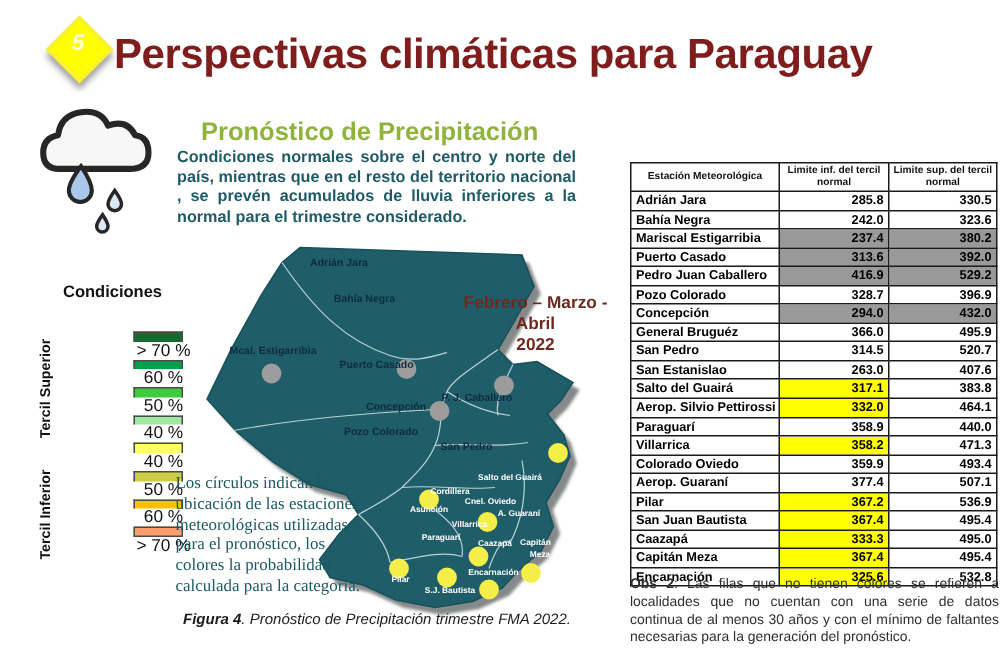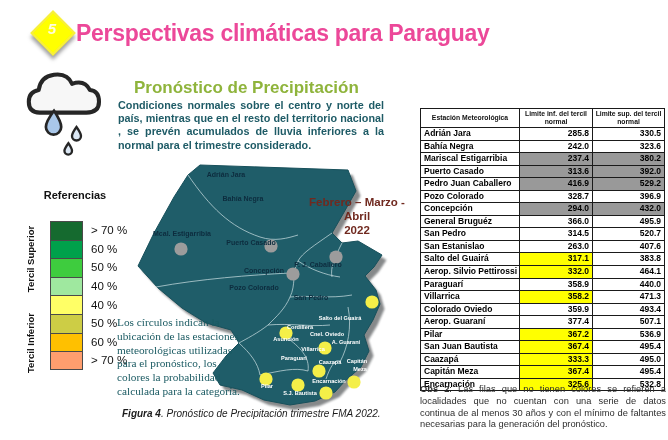--- a/index.html
+++ b/index.html
@@ -6,29 +6,29 @@
   #page{position:relative;width:668px;height:440px;background:#fff;overflow:hidden;
         font-family:"Liberation Sans",sans-serif;}
 
   
   .diamond-wrap{position:absolute;left:33px;top:13px;width:38px;height:38px;}
   .diamond{position:absolute;left:4px;top:4px;width:28px;height:28px;background:#ffff00;
            transform:rotate(45deg);box-shadow:3px 3px 4px rgba(130,130,130,.75);
            border:2px solid #f7ef3c;}
   .diamond-num{position:absolute;left:0;top:7px;width:38px;text-align:center;
            font-weight:bold;font-style:italic;font-size:15px;color:#fffbe0;}
-  .page-title{position:absolute;left:76px;top:20px;font-size:23px;font-weight:bold;
-           color:#ec4899;letter-spacing:-.3px;}
+  .page-title{position:absolute;left:76px;top:20px;font-size:28px;font-weight:bold;
+           color:#7f1d1d;letter-spacing:-.3px;}
 
   
   .cloud-box{position:absolute;left:18px;top:60px;width:90px;height:98px;}
   .ref-title{position:absolute;left:30px;top:189px;width:90px;text-align:center;
            font-weight:bold;font-size:11px;color:#111;}
   .legend{position:absolute;left:50px;top:221px;width:110px;}
-  .lg-row{display:flex;align-items:center;height:18.6px;}
+  .lg-row{display:flex;align-items:center;height:18.6px;flex-direction:column;}
   .sw{width:33px;height:18.6px;display:inline-block;border:1px solid #4a4a4a;
       border-bottom:none;box-sizing:border-box;}
   .lg-row:last-child .sw{border-bottom:1px solid #4a4a4a;}
   .lb{margin-left:8px;font-size:11.5px;color:#111;}
   .vlabel{position:absolute;width:76px;height:12px;text-align:center;
       font-weight:bold;font-size:9.5px;color:#111;transform:rotate(-90deg);}
   #vlab-sup{left:-7px;top:253px;}
   #vlab-inf{left:-7px;top:337px;}
 
   
@@ -86,21 +86,21 @@
 
   <div class="cloud-box">
     <svg width="90" height="98" viewBox="0 0 100 108">
       <path d="M 24 58 Q 12 58 12 46 Q 12 35 23 33 Q 25 18 40 16 Q 55 14 60 26 Q 74 21 80 33 Q 90 34 90 46 Q 90 58 76 58 Z" fill="#f7f7f7" stroke="#262626" stroke-width="4.5" stroke-linejoin="round"></path>
       <path d="M 40 56 Q 48 68 48 74 A 8.5 8.5 0 1 1 31 74 Q 31 68 40 56 Z" fill="#a9c7e9" stroke="#262626" stroke-width="3"></path>
       <path d="M 65 74 Q 70 81 70 84 A 5 5 0 1 1 60 84 Q 60 81 65 74 Z" fill="#dbe7f4" stroke="#262626" stroke-width="2.6"></path>
       <path d="M 56 92 Q 60 98 60 100.5 A 4.2 4.2 0 1 1 51.6 100.5 Q 51.6 98 56 92 Z" fill="#dbe7f4" stroke="#262626" stroke-width="2.6"></path>
     </svg>
   </div>
 
-  <div class="ref-title">Referencias</div>
+  <div class="ref-title">Condiciones</div>
   <div class="vlabel" id="vlab-sup">Tercil Superior</div>
   <div class="vlabel" id="vlab-inf">Tercil Inferior</div>
   <div class="legend">
       <div class="lg-row">
         <span class="sw" style="background: rgb(21, 106, 47);"></span>
         <span class="lb">&gt; 70 %</span>
       </div>
       <div class="lg-row">
         <span class="sw" style="background: rgb(0, 161, 75);"></span>
         <span class="lb">60 %</span>

